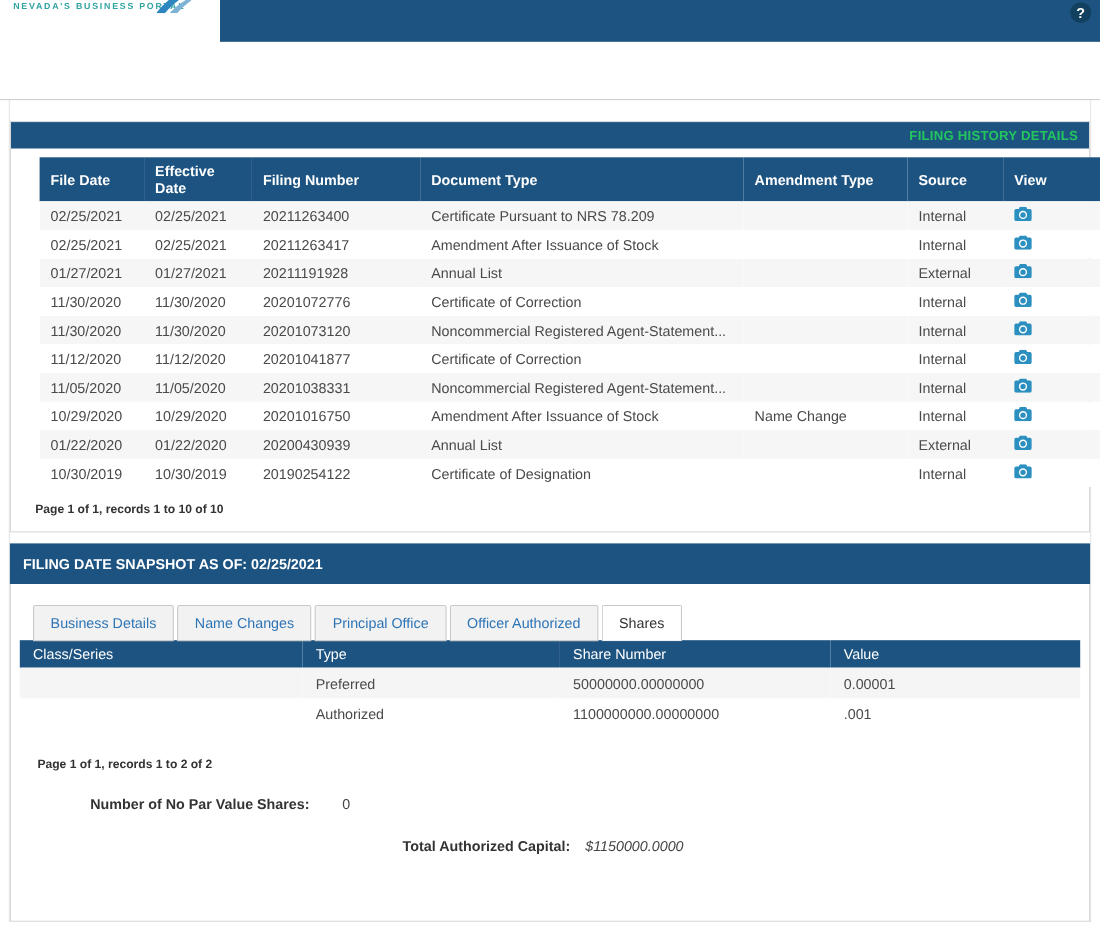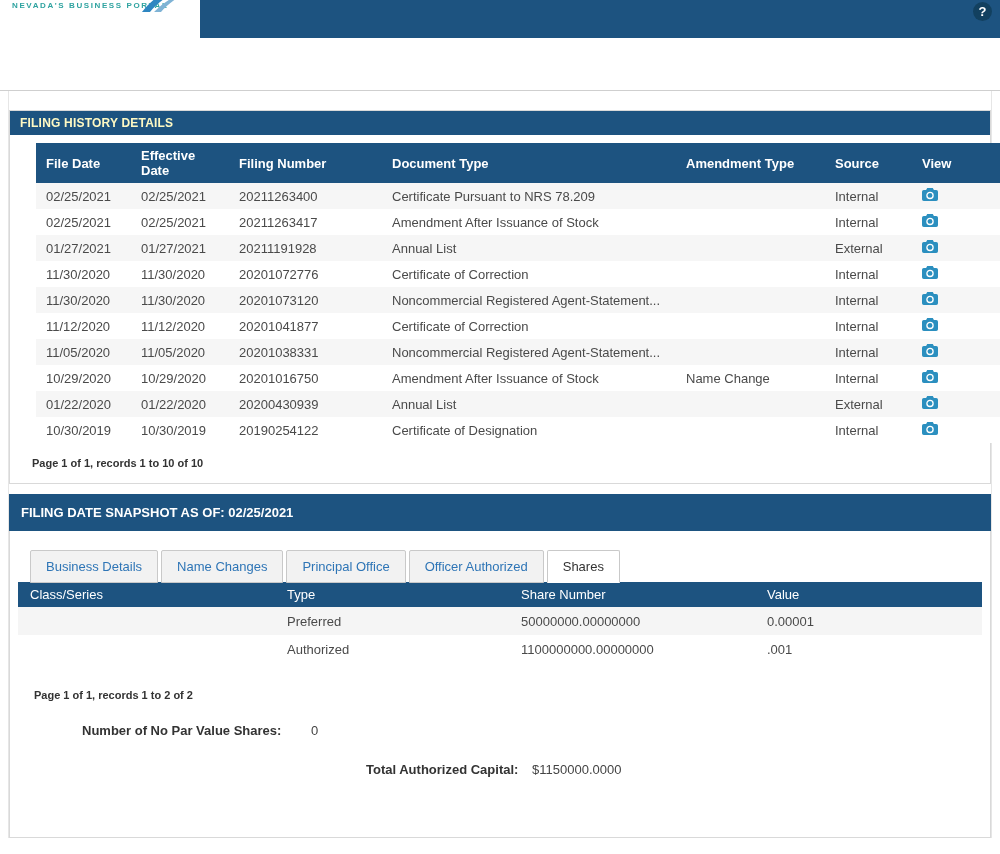--- a/index.html
+++ b/index.html
@@ -36,23 +36,23 @@
   .content-frame {
     margin:0 8px;
     border-left:1px solid #e6e6e6;
     border-right:1px solid #e6e6e6;
     padding:19px 0 0 0;
     min-height:696px;
   }
 
   
   .section-bar {
-    background:#1d5380; color:#fef9c3;
+    background:#1d5380; color:#22c55e;
     font-size:12px; font-weight:bold;
-    padding:5px 10px; letter-spacing:0.2px;
+    padding:5px 10px; letter-spacing:0.2px;text-align:right;
   }
   .snapshot-bar {
     background:#1d5380; color:#fff;
     font-size:13px; font-weight:bold;
     padding:11px 12px; margin-top:10px;
   }
 
   
   .panel { border:1px solid #d9d9d9; }
   table.grid { width:100%; border-collapse:collapse; table-layout:fixed; margin-top:8px;margin-left:26px; }
@@ -96,21 +96,21 @@
   table.grid2 td { font-size:13px; color:#4a4a4a; padding:6px 12px; height:28px; }
   table.grid2 tbody tr:nth-child(odd) { background:#f5f5f5; }
   table.grid2 tbody tr:nth-child(even) { background:#ffffff; }
   .pagination2 { font-size:11px; font-weight:bold; color:#333; margin:26px 0 0 16px; }
 
   .no-par-row { margin:22px 0 0 64px; font-size:13px; }
   .no-par-row .lbl { font-weight:bold; color:#333; }
   .no-par-row .val { margin-left:26px; color:#444; }
   .total-row { margin:24px 0 0 348px; font-size:13px; }
   .total-row .lbl { font-weight:bold; color:#333; }
-  .total-row .val { margin-left:10px; color:#444; }
+  .total-row .val { margin-left:10px; color:#444;font-style:italic; }
 </style>
 </head>
 <body>
 
 <div class="topbar">
   <div class="navy-strip"></div>
   <div class="help-circle">?</div>
   <div class="logo">
     <div class="swoosh">
       <svg width="46" height="26" viewBox="0 0 46 26">

